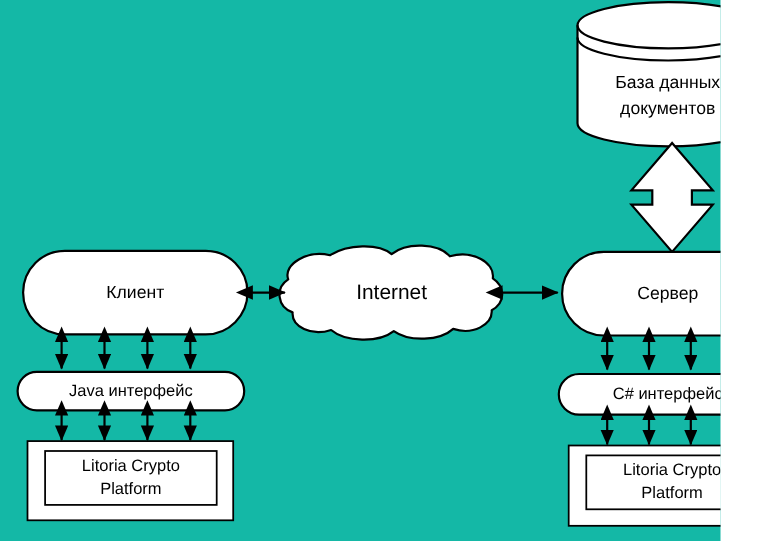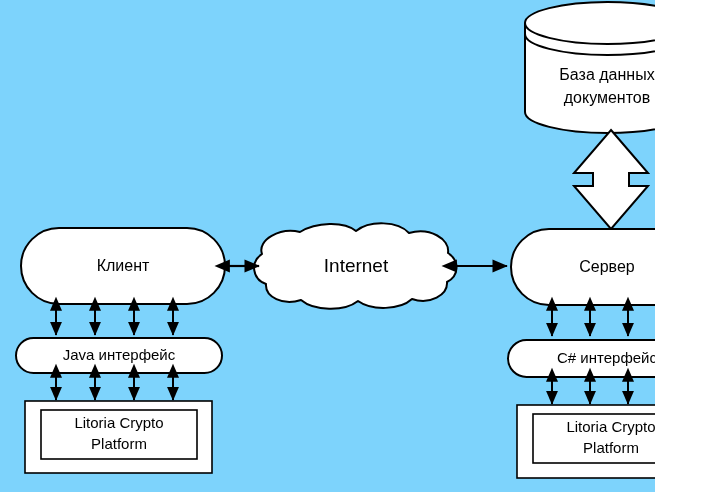--- a/index.html
+++ b/index.html
@@ -4,21 +4,21 @@
 <style>
   html, body {
     margin: 0;
     padding: 0;
     background: #ffffff;
   }
   #diagram-root {
     position: relative;
     width: 655px;
     height: 492px;
-    background: #7dd3fc;
+    background: #14b8a6;
     overflow: hidden;
     font-family: "Liberation Sans", sans-serif;
   }
   svg.diagram-canvas {
     display: block;
     width: 713px;
     height: 492px;
   }
   .shape-outline {
     fill: #ffffff;

